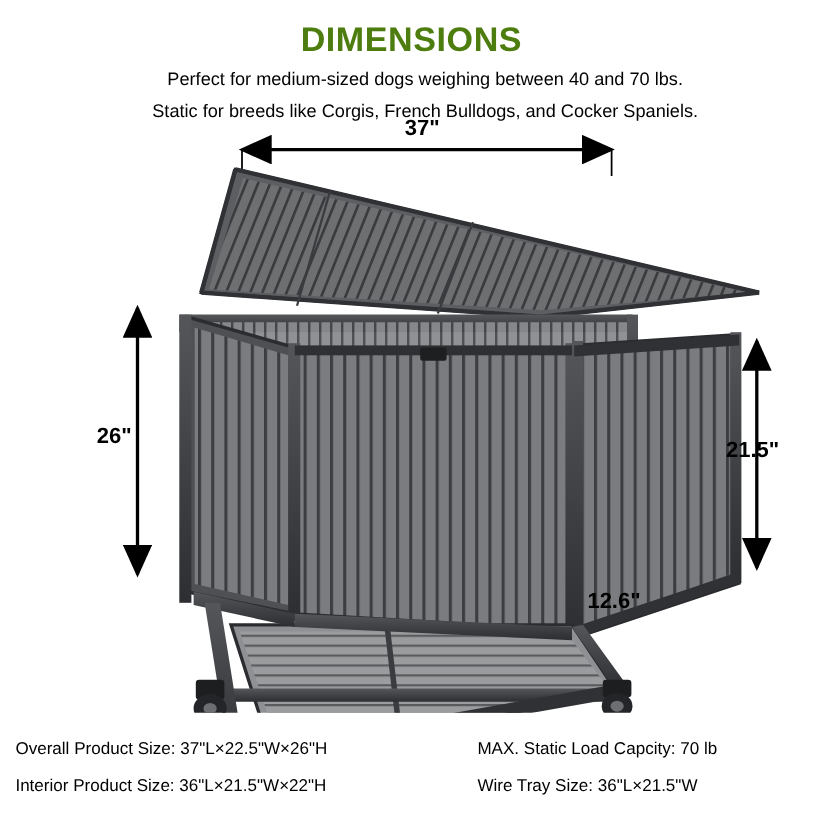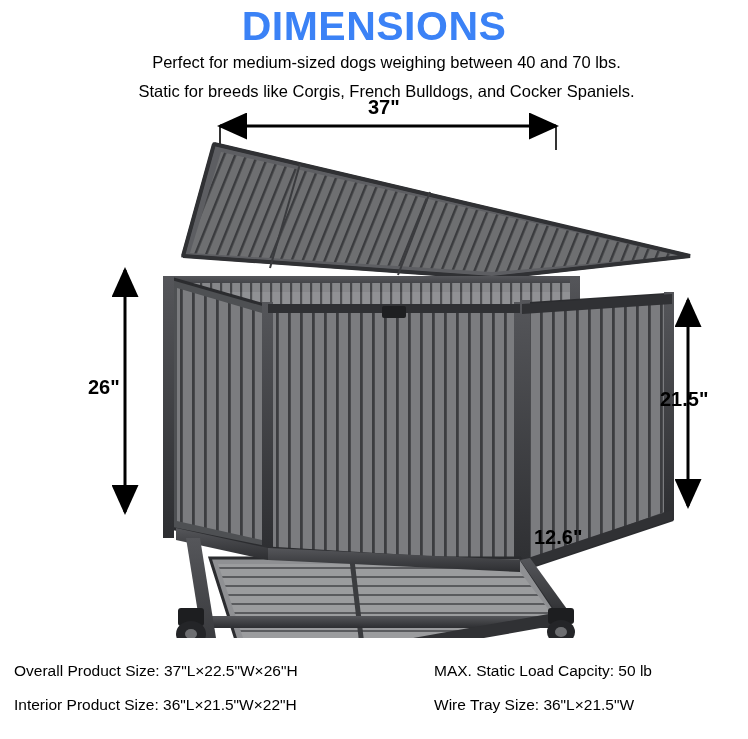--- a/index.html
+++ b/index.html
@@ -15,25 +15,25 @@
     overflow: hidden;
     position: relative;
   }
   .page {
     position: relative;
     width: 748px;
     height: 739px;
   }
   .title {
     text-align: center;
-    font-size: 41px;
+    font-size: 31px;
     font-weight: bold;
-    color: #3b82f6;
+    color: #4d7c0f;
     letter-spacing: 0.5px;
-    margin-top: 6px;
+    margin-top: 16px;
     line-height: 40px;
   }
   .subtitle {
     text-align: center;
     font-size: 16.5px;
     color: #000;
     line-height: 25px;
     margin-top: 4px;
     padding-left: 25px;
   }
@@ -190,21 +190,21 @@
 
     <div class="dim-label" style="left:368px; top:-12px;">37"</div>
     <div class="dim-label" style="left:88px; top:268px;">26"</div>
     <div class="dim-label" style="left:660px; top:280px;">21.5"</div>
     <div class="dim-label" style="left:534px; top:418px;">12.6"</div>
   </div>
 
   <div class="footer">
     <div class="footer-row">
       <div class="footer-left">Overall Product Size: 37"L×22.5"W×26"H</div>
-      <div class="footer-right">MAX. Static Load Capcity: 50 lb</div>
+      <div class="footer-right">MAX. Static Load Capcity: 70 lb</div>
     </div>
     <div class="footer-row">
       <div class="footer-left">Interior Product Size: 36"L×21.5"W×22"H</div>
       <div class="footer-right">Wire Tray Size: 36"L×21.5"W</div>
     </div>
   </div>
 
 </div>
 
 </body></html>

